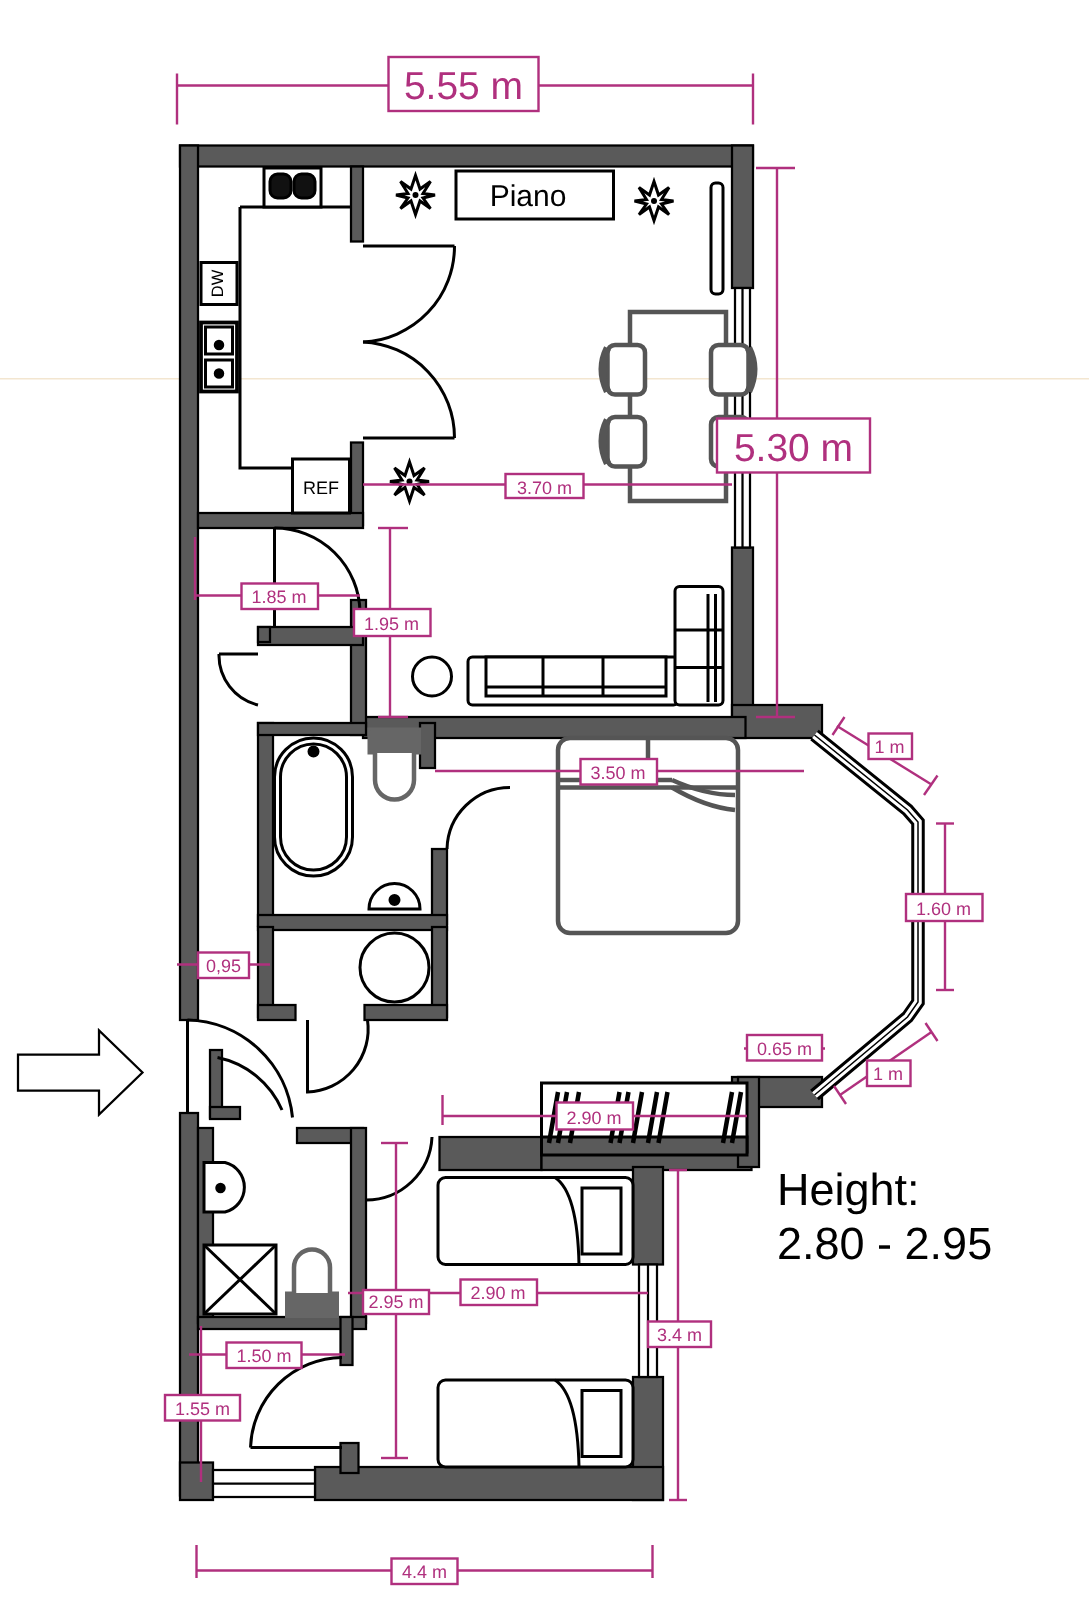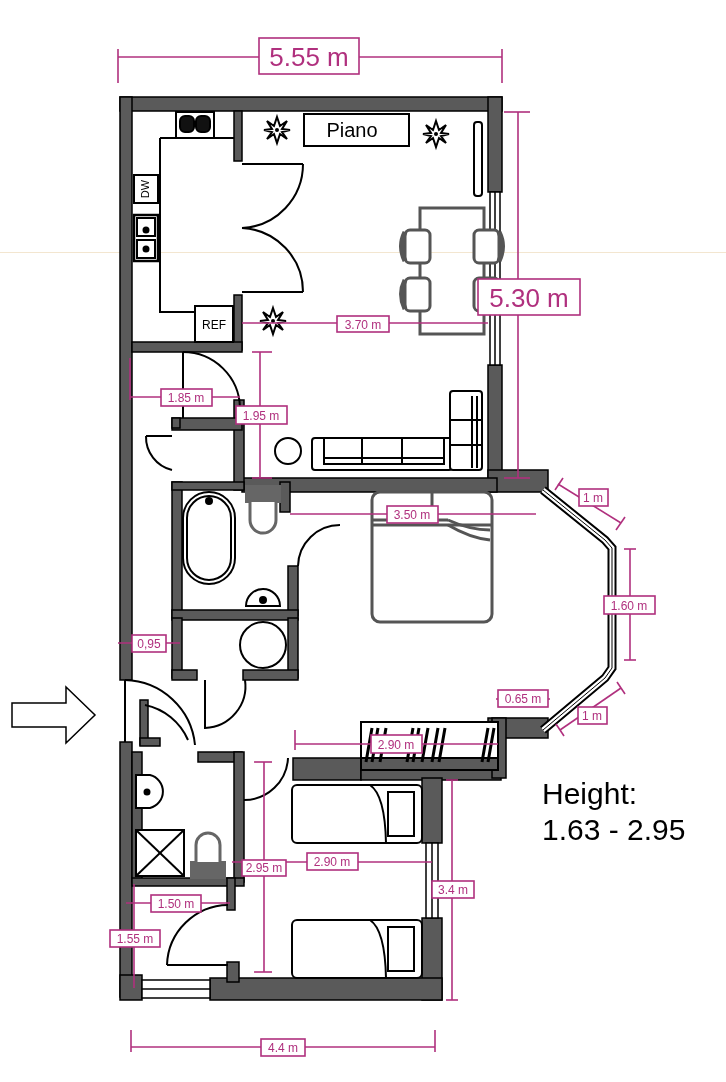--- a/index.html
+++ b/index.html
@@ -1,19 +1,19 @@
 <!DOCTYPE html>
 <html><head>
   <meta charset="utf-8">
   <style>
     html, body { margin:0; padding:0; background:#ffffff; }
     body { width:726px; height:1082px; position:relative; overflow:hidden; font-family:"Liberation Sans", sans-serif; }
     #plan { position:absolute; left:0; top:0; }
     .dim-label { font-family:"Liberation Sans", sans-serif; fill:#b0307e; }
-    .note { position:absolute; left:542px; top:776px; font-family:"Liberation Sans", sans-serif; font-size:30px; line-height:36px; color:#000; }
+    .note { position:absolute; left:518px; top:776px; font-family:"Liberation Sans", sans-serif; font-size:30px; line-height:36px; color:#000; }
     .note div { white-space:nowrap; }
     .guide { position:absolute; left:0; top:252px; width:726px; height:1px; background:#f3e6d0; }
   </style>
 </head>
 <body>
 
 <div class="guide"></div>
 
 <svg id="plan" width="726" height="1082" viewBox="0 0 726 1082" xmlns="http://www.w3.org/2000/svg">
   <defs>
@@ -327,14 +327,14 @@
     <text x="332" y="866" font-size="12">2.90 m</text>
     <text x="453" y="894" font-size="12">3.4 m</text>
     <text x="176" y="908" font-size="12">1.50 m</text>
     <text x="135" y="943" font-size="12">1.55 m</text>
     <text x="283" y="1052" font-size="12">4.4 m</text>
   </g>
 </svg>
 
 <div class="note">
   <div>Height:</div>
-  <div>1.63 - 2.95</div>
+  <div>2.80 - 2.95</div>
 </div>
 
 </body></html>

